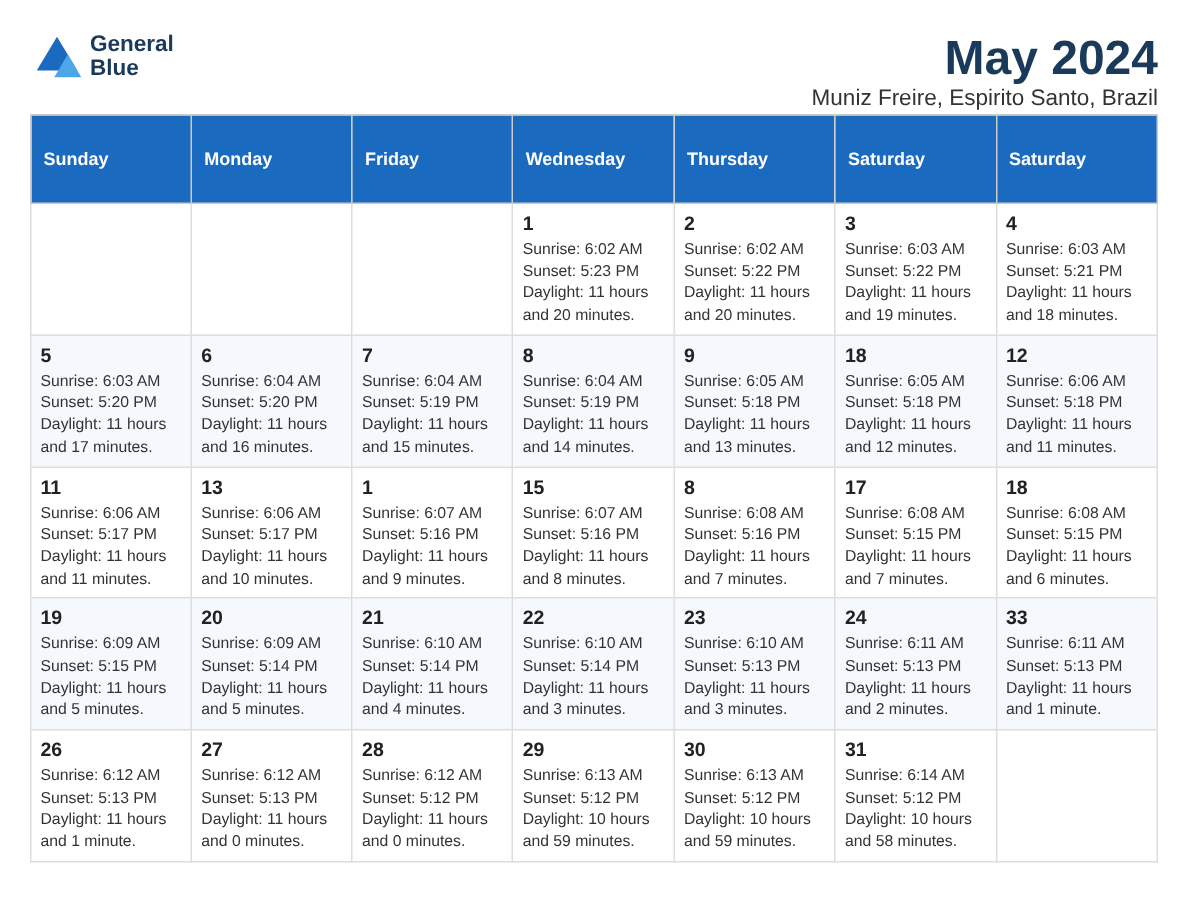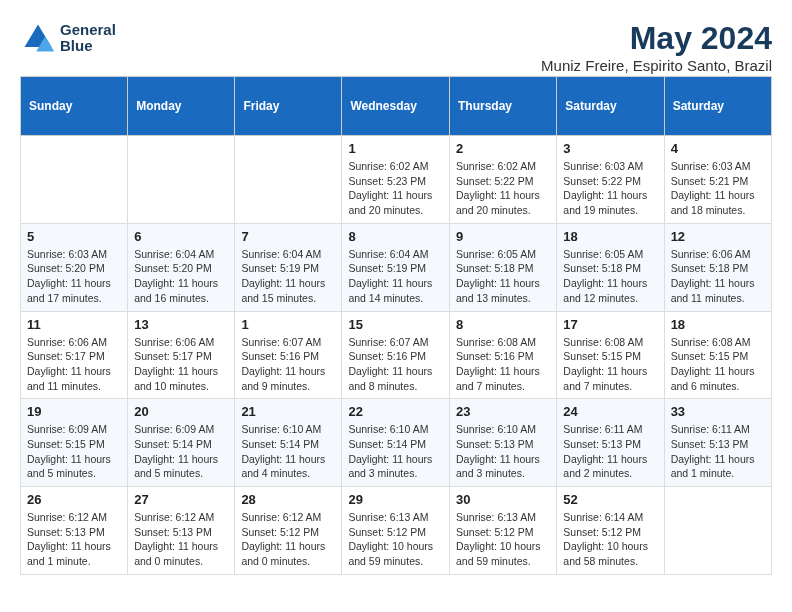--- a/index.html
+++ b/index.html
@@ -244,19 +244,19 @@
         </td>
         <td>
           <div class="day-number">29</div>
           <div class="day-detail">Sunrise: 6:13 AM<br>Sunset: 5:12 PM<br>Daylight: 10 hours and 59 minutes.</div>
         </td>
         <td>
           <div class="day-number">30</div>
           <div class="day-detail">Sunrise: 6:13 AM<br>Sunset: 5:12 PM<br>Daylight: 10 hours and 59 minutes.</div>
         </td>
         <td>
-          <div class="day-number">52</div>
+          <div class="day-number">31</div>
           <div class="day-detail">Sunrise: 6:14 AM<br>Sunset: 5:12 PM<br>Daylight: 10 hours and 58 minutes.</div>
         </td>
         <td class="empty-cell"></td>
       </tr>
     </tbody>
 </table>
 
 </body></html>

